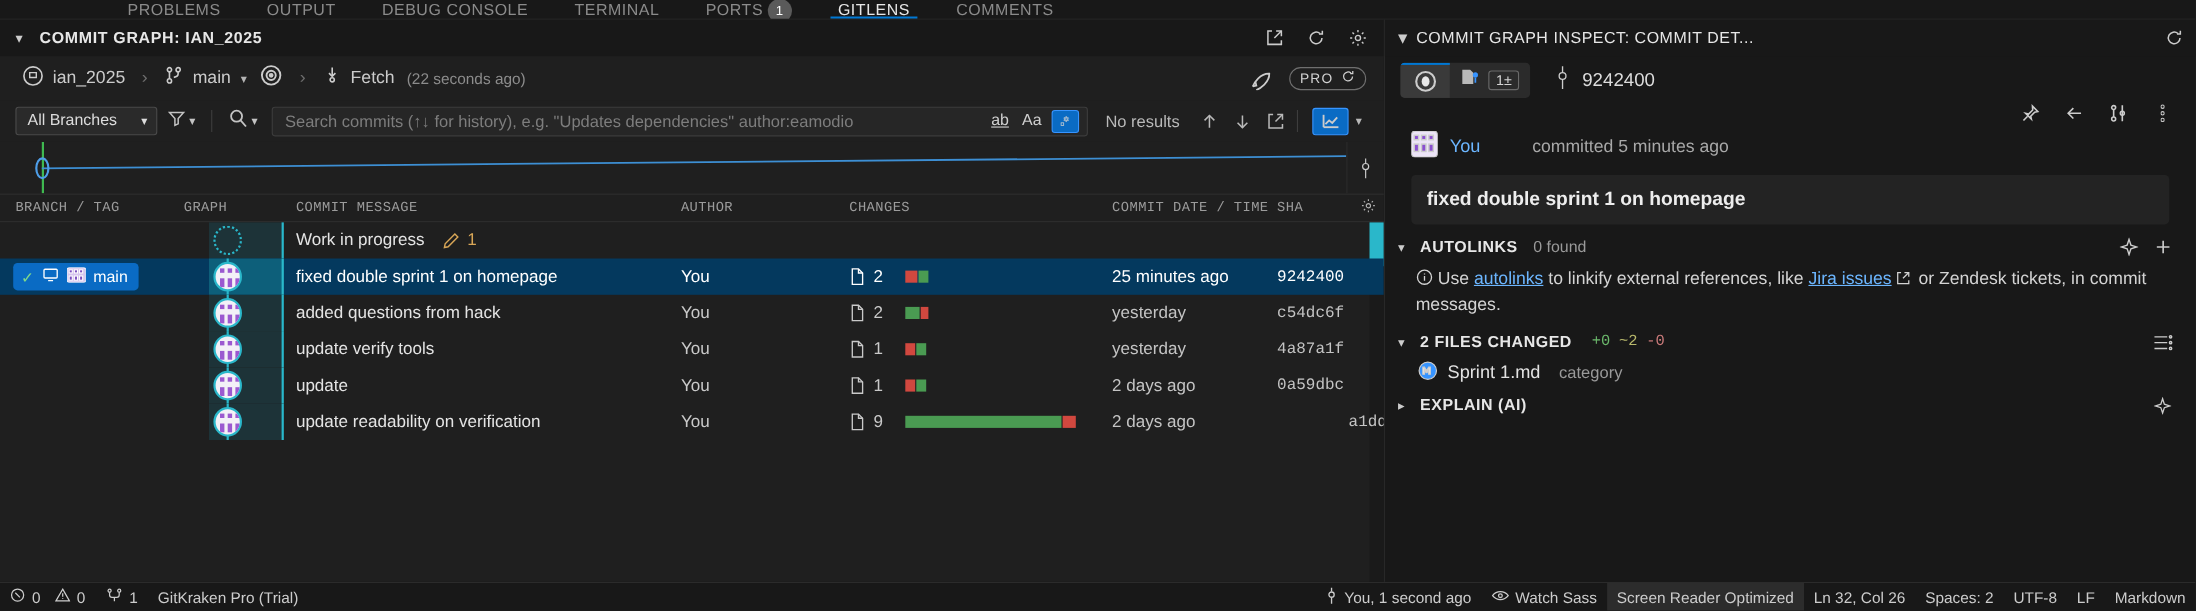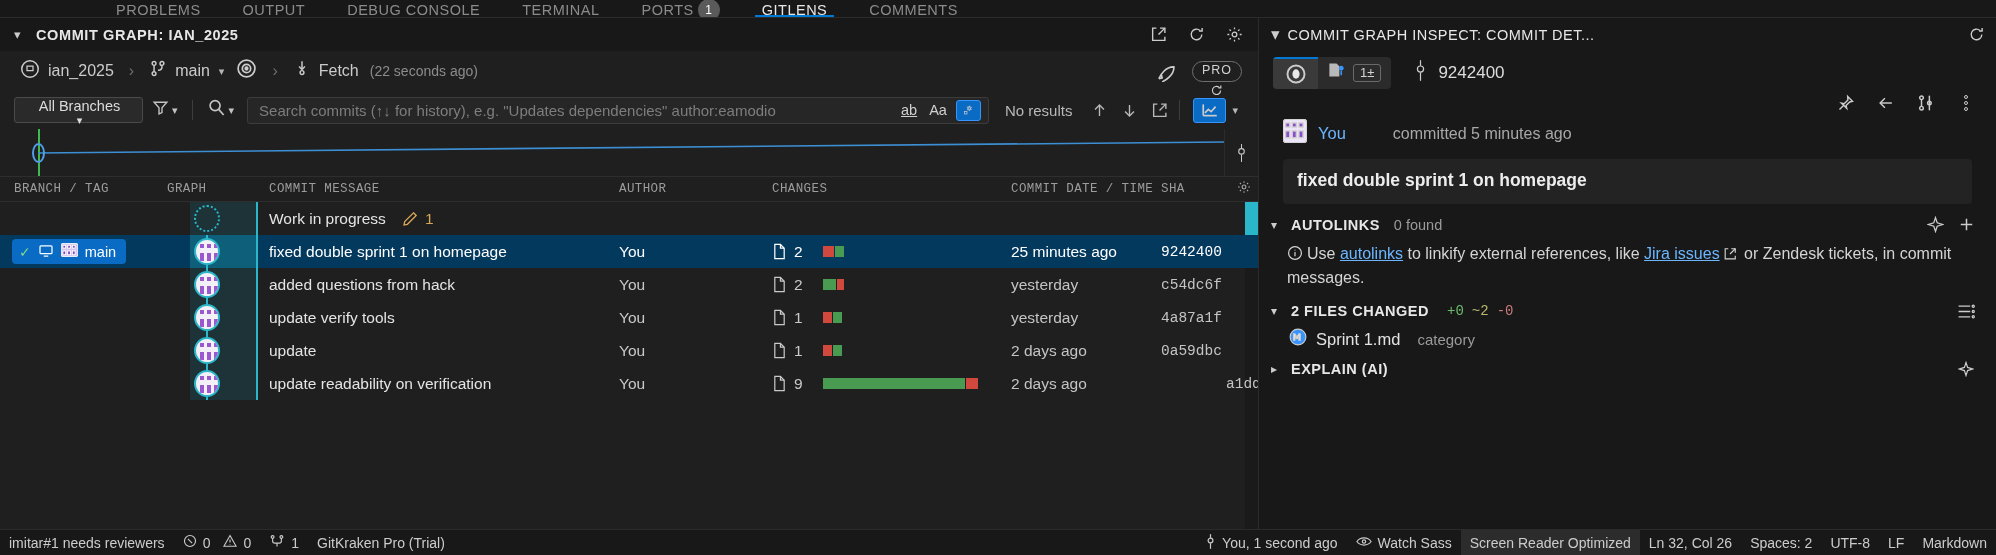--- a/index.html
+++ b/index.html
@@ -58,29 +58,29 @@
     flex:0 0 40px; background:#1f1f1f;
   }
   .rb-item { display:flex; align-items:center; gap:8px; padding:3px 6px; border-radius:4px; }
   .rb-item .lbl { font-size:16px; color:#cbcbcb; }
   .rb-sep { color:#6e6e6e; font-size:16px; padding:0 9px; }
   .rb-caret { font-size:11px; color:#b4b4b4; margin-left:1px; }
   .rb-sub { font-size:14px; color:#8c8c8c; margin-left:3px; }
   .repobar-right { margin-left:auto; display:flex; align-items:center; gap:16px; padding-right:2px; }
   .pro-pill {
     display:flex; align-items:center; gap:7px; border:1px solid #6f6f6f; border-radius:11px;
-    padding:1px 9px 2px; font-size:12.5px; letter-spacing:1px; color:#d2d2d2; height:21px;flex-direction:column;
+    padding:1px 9px 2px; font-size:12.5px; letter-spacing:1px; color:#d2d2d2; height:21px;
   }
 
   
   .searchbar { height:38px; display:flex; align-items:center; gap:0; padding:0 14px; flex:0 0 38px; }
   .branchsel {
     width:129px; height:26px; border:1px solid #4a4a4a; border-radius:3px; background:#2a2a2a;
     display:flex; align-items:center; justify-content:space-between; padding:0 8px 0 10px;
-    font-size:14.5px; color:#dcdcdc;flex-direction:column;
+    font-size:14.5px; color:#dcdcdc;
   }
   .mini-btn { display:flex; align-items:center; gap:3px; color:#c3c3c3; padding:0 9px; height:26px; }
   .vsep { width:1px; height:20px; background:#3d3d3d; margin:0 5px; }
   .searchfield {
     flex:1 1 auto; height:27px; background:#262626; border:1px solid #3c3c3c; border-radius:3px;
     display:flex; align-items:center; padding:0 7px 0 11px; margin-left:4px; min-width:0;
   }
   .searchfield .ph { flex:1 1 auto; font-size:15px; color:#7d7d7d; white-space:nowrap;
                      overflow:hidden; text-overflow:ellipsis; }
   .sf-opt { color:#d0d0d0; font-size:14.5px; padding:0 6px; display:flex; align-items:center; }
@@ -792,21 +792,20 @@
                 </svg>
             </span>
           </span>
         </div>
 
       </div>
     </div>
   </div>
 
   <div class="statusbar">
-    <span class="sb-item">imitar#1 needs reviewers</span>
     <span class="sb-item">
       <span>
         <svg width="14" height="14" viewBox="0 0 16 16" stroke="currentColor" stroke-width="1.3">
             <circle cx="8" cy="8" r="6.3"></circle>
             <path d="M5.6 5.6l4.8 4.8"></path>
           </svg>
       </span>
       <span>0</span>
       <span style="margin-left:7px">
         <svg width="14" height="14" viewBox="0 0 16 16" stroke="currentColor" stroke-width="1.3">

